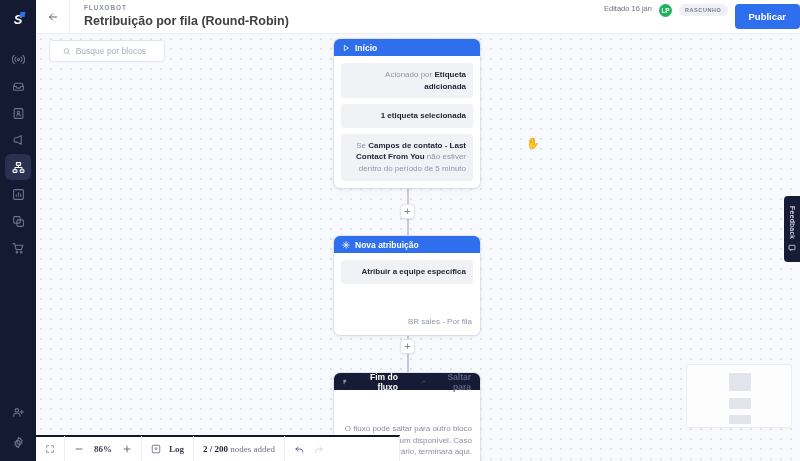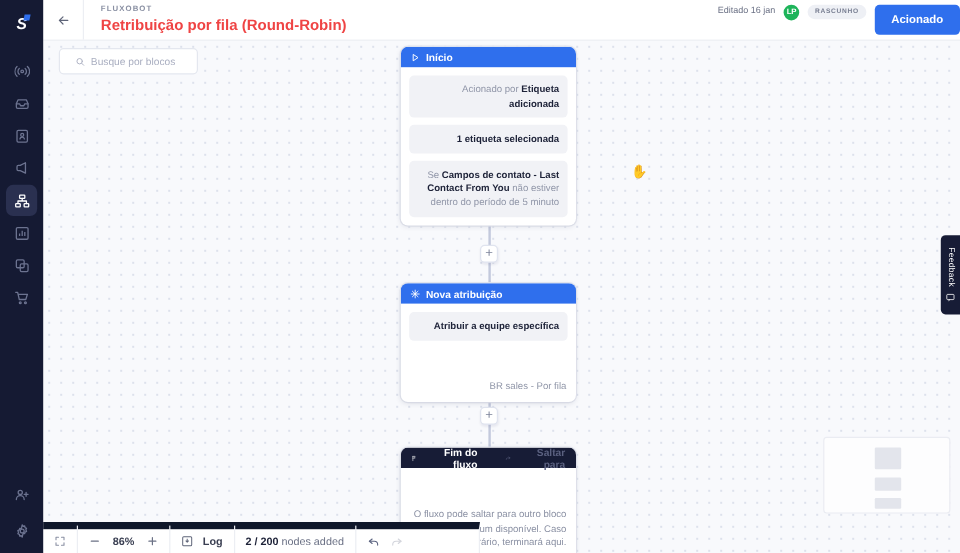--- a/index.html
+++ b/index.html
@@ -50,21 +50,21 @@
   .back-btn {
     width: 34px; height: 33px; display: flex; align-items: center;
     justify-content: center; cursor: pointer; border-right: 1px solid #eceef3;
   }
   .title-block { padding-left: 14px; display: flex; flex-direction: column; justify-content: center; }
   .eyebrow {
     font-size: 6.5px; letter-spacing: 0.9px; color: #8a90a3;
     font-weight: bold; text-transform: uppercase; line-height: 1.2;
   }
   .page-title {
-    font-size: 12.5px; font-weight: bold; color: #ef4444; line-height: 1.3;
+    font-size: 12.5px; font-weight: bold; color: #404040; line-height: 1.3;
     margin-top: 1px; white-space: nowrap;
   }
   .top-right {
     margin-left: auto; display: flex; align-items: flex-start; gap: 7px;
   }
   .edited { font-size: 7.5px; color: #6b7185; white-space: nowrap; }
   .avatar {
     width: 13px; height: 13px; border-radius: 50%; background: #1eb45a;
     color: #fff; font-size: 6.5px; font-weight: bold;
     display: flex; align-items: center; justify-content: center;
@@ -167,22 +167,22 @@
   .minimap {
     position: absolute; right: 8px; bottom: 33px; width: 106px; height: 64px;
     background: #fdfdfe; border: 1px solid #eaecf2; border-radius: 3px;
     overflow: hidden;
   }
   .mm-node { position: absolute; background: #e3e5ec; border-radius: 1px; }
 
   
   .bottombar {
     position: absolute; left: 36px; bottom: 0; width: 364px; height: 26px;
-    background: #fff; border-top: 6px solid #0f172a; border-right: 1px solid #eceef3;
-    display: flex; align-items: center; z-index: 35;
+    background: #fff; border-top: 2px solid #0f172a; border-right: 1px solid #eceef3;
+    display: flex; align-items: center; z-index: 35; font-family: Liberation Serif, serif;
   }
   .bb-group {
     display: flex; align-items: center; height: 26px; padding: 0 9px; gap: 8px;
     border-right: 1px solid #eceef3;
   }
   .bb-group:last-child { border-right: none; }
   .bb-btn {
     color: #6b7185; font-size: 10px; cursor: pointer; display: flex;
     align-items: center; justify-content: center; line-height: 1;
   }
@@ -280,21 +280,21 @@
       </svg>
     </div>
     <div class="title-block">
       <div class="eyebrow">FLUXOBOT</div>
       <div class="page-title">Retribuição por fila (Round-Robin)</div>
     </div>
     <div class="top-right">
       <div class="edited">Editado 16 jan</div>
       <div class="avatar">LP</div>
       <div class="badge-draft">RASCUNHO</div>
-      <button class="btn-primary">Acionado</button>
+      <button class="btn-primary">Publicar</button>
     </div>
   </div>
 
   <div class="canvas">
 
     <div class="search-wrap">
       <svg width="9" height="9" viewBox="0 0 24 24" fill="none" stroke="#a9aec0" stroke-width="2.4" stroke-linecap="round">
         <circle cx="10.5" cy="10.5" r="7"></circle>
           <path d="M16 16l5 5"></path>
       </svg>

